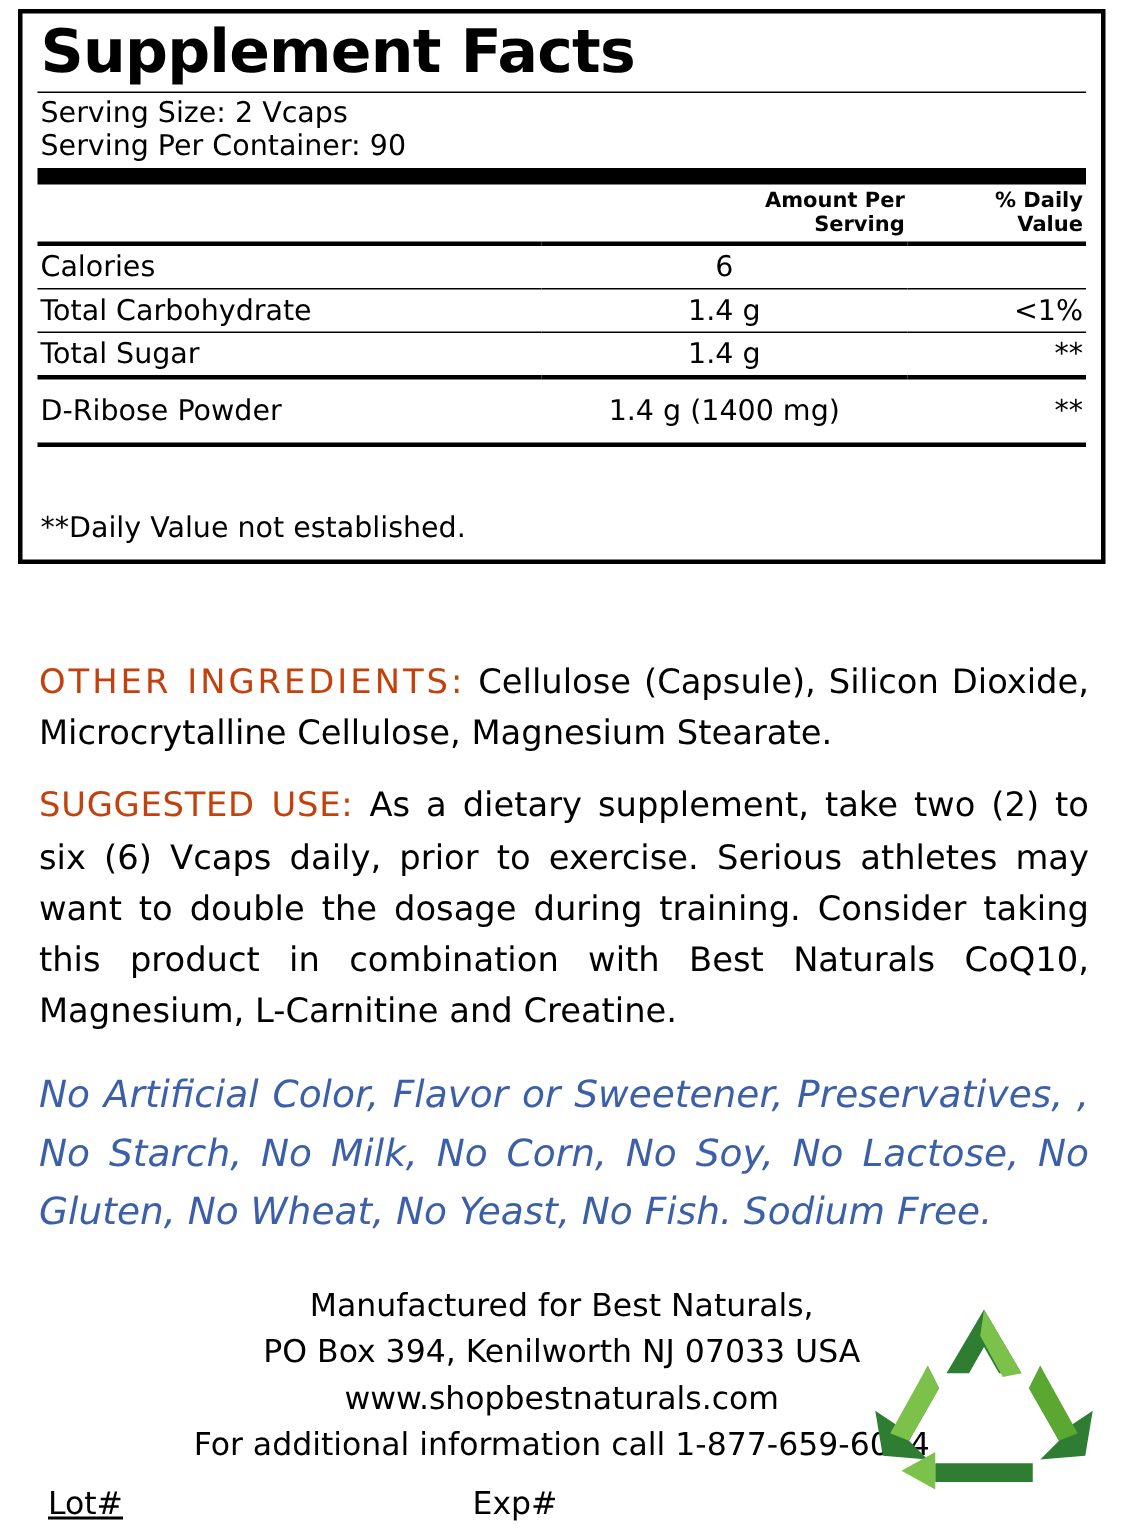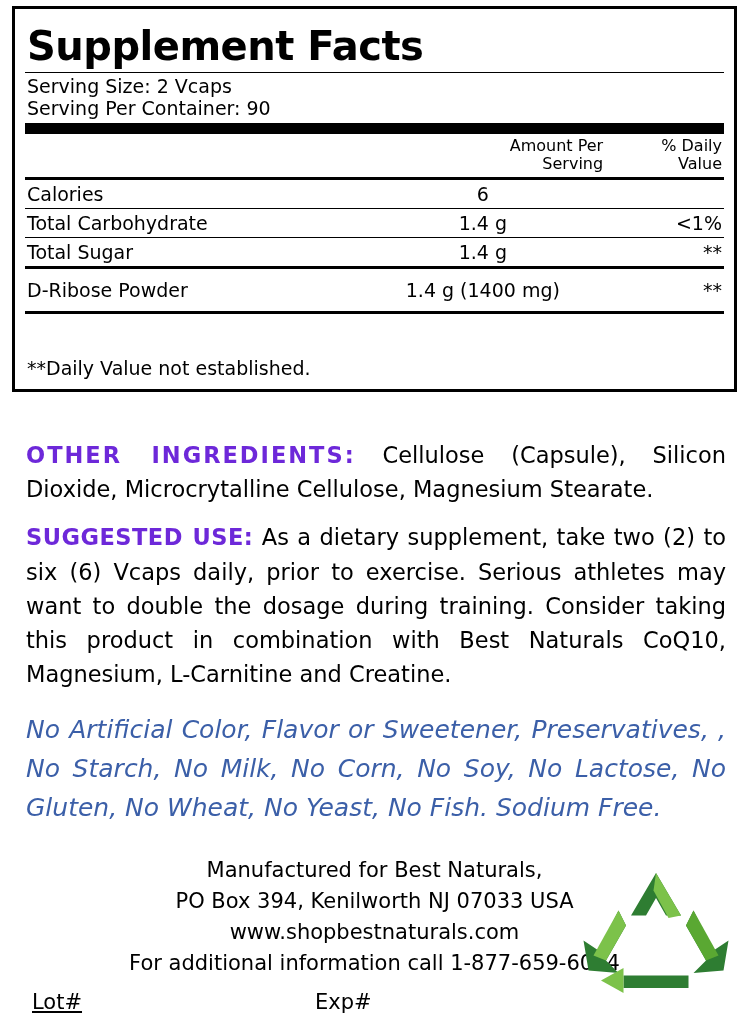--- a/index.html
+++ b/index.html
@@ -29,21 +29,21 @@
     width: 725px;
     border: 3px solid #000;
     box-sizing: border-box;
     padding: 6px 10px 8px 10px;
   }
   .sf-title {
     font-size: 40px;
     font-weight: 700;
     letter-spacing: -0.5px;
     line-height: 1.0;
-    margin: 11px 0 6px 2px;
+    margin: 0 0 6px 2px;
   }
   .rule-thin { border-top: 1px solid #000; }
   .rule-med  { border-top: 3px solid #000; }
   .rule-thick{ border-top: 11px solid #000; }
 
   .sf-serving {
     display: flex;
     justify-content: space-between;
     font-size: 19px;
     padding: 2px 2px 4px 2px;
@@ -56,22 +56,22 @@
     font-size: 19px;
   }
   table.sf-table td, table.sf-table th {
     padding: 3px 2px;
     vertical-align: bottom;
   }
   .col-name  { text-align: left; width: 48%; }
   .col-amt   { text-align: center; width: 35%; }
   .col-dv    { text-align: right; width: 17%; }
   .hdr-amt, .hdr-dv {
-    font-weight: 400;
-    font-size: 16px;
+    font-weight: 700;
+    font-size: 14px;
     line-height: 1.15;
   }
   .hdr-amt { text-align: right; padding-right: 22px; }
   .hdr-dv  { text-align: right; }
   .row-line td { border-top: 1px solid #000; }
   .row-thickline td { border-top: 3px solid #000; }
   .indent { padding-left: 14px; }
   .sf-footnote {
     font-size: 19px;
     padding: 6px 2px 2px 2px;
@@ -85,22 +85,22 @@
     top: 438px;
     width: 700px;
   }
   .para {
     font-size: 22.5px;
     line-height: 1.52;
     text-align: justify;
     margin: 0 0 14px 0;
   }
   .lead {
-    color: #6d28d9;
-    font-weight: 700;
+    color: #c2410c;
+    font-weight: 400;
     letter-spacing: 0.5px;
   }
   .lead-spaced { letter-spacing: 2px; }
   .claims {
     color: #3b5fa8;
     font-style: italic;
     font-size: 25px;
     line-height: 1.55;
     text-align: justify;
     margin: 20px 0 0 0;

